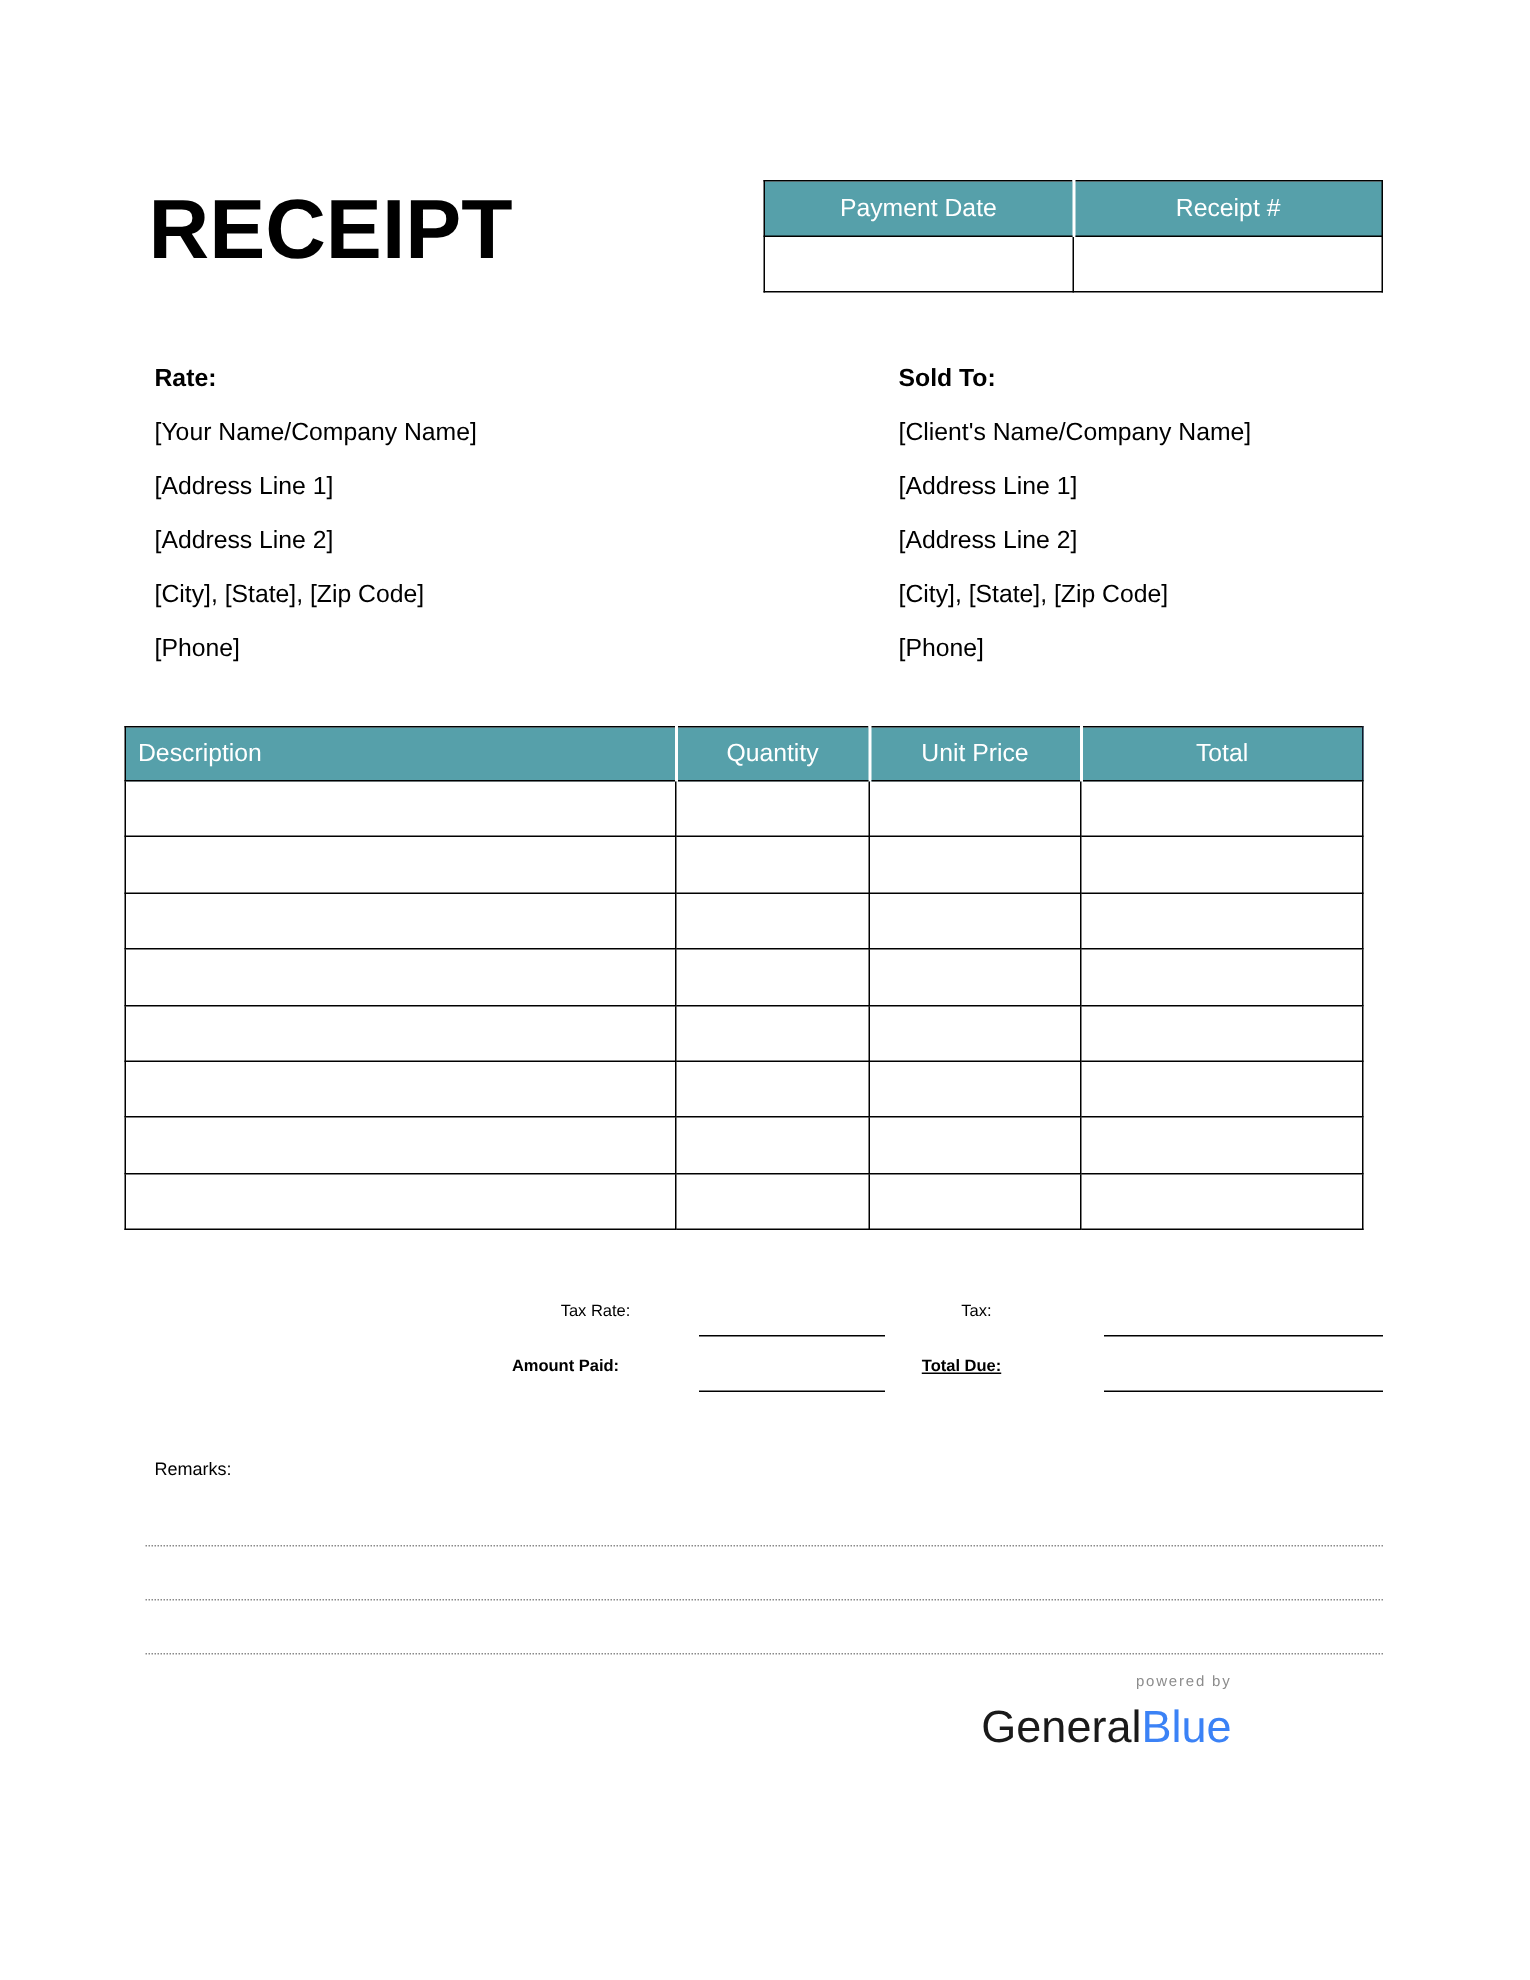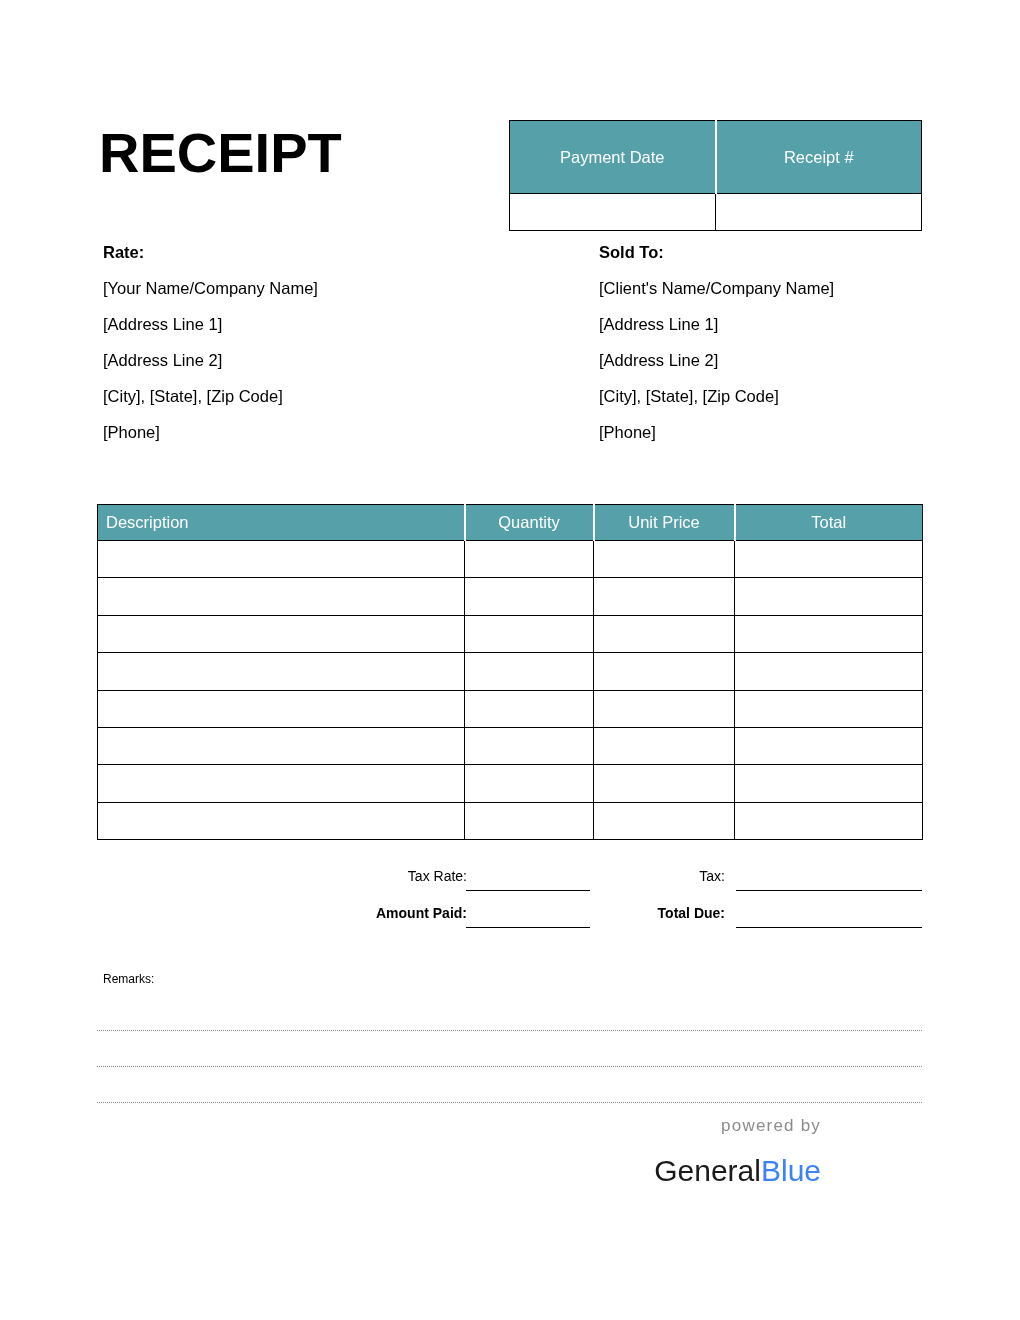--- a/index.html
+++ b/index.html
@@ -47,21 +47,21 @@
   }
   .paydate-table th {
     background: #56a0aa;
     color: #ffffff;
     font-weight: normal;
     font-size: 16.5px;
     height: 36px;
     text-align: center;
     border: 1px solid #000;
     border-bottom: 1px solid #000;
-    padding: 18px;
+    padding: 0;
   }
   .paydate-table th.left-cell { border-right: 2px solid #ffffff; }
   .paydate-table td {
     height: 36px;
     border: 1px solid #000;
     background: #ffffff;
     padding: 0;
   }
 
   
@@ -78,26 +78,25 @@
     white-space: nowrap;
   }
   .party .party-line {
     margin: 0;
     white-space: nowrap;
   }
 
   
   .items-table {
     position: absolute;
-    left: 97px;
+    left: 83px;
     top: 484px;
     width: 825px;
     border-collapse: collapse;
     table-layout: fixed;
-    margin-top: 20px;
   }
   .items-table th {
     background: #56a0aa;
     color: #ffffff;
     font-weight: normal;
     font-size: 16.5px;
     height: 35px;
     padding: 0 8px;
     border: 1px solid #000;
     border-left: 2px solid #ffffff;
@@ -132,23 +131,23 @@
   
   .totals {
     position: absolute;
     left: 97px;
     top: 864px;
     width: 825px;
     height: 66px;
   }
   .tot-label {
     position: absolute;
-    font-size: 14px;
-    white-space: nowrap;
-    text-align: right;
+    font-size: 11px;
+    white-space: nowrap;
+    text-align: center;
   }
   .tot-label.bold { font-weight: bold; }
   .tot-line {
     position: absolute;
     border-bottom: 1.6px solid #000;
     height: 0;
   }
 
   
   .remarks-label {
@@ -172,24 +171,24 @@
 
   
   .footer-logo {
     position: absolute;
     right: 98px;
     top: 1117px;
     text-align: right;
     line-height: 1;
   }
   .powered-by {
-    font-size: 17px;
+    font-size: 10px;
     color: #8c8c8c;
     letter-spacing: 1.2px;
-    margin-bottom: 20px;
+    margin-bottom: 8px;
     display: block;
   }
   .brand {
     font-size: 30px;
     line-height: 34px;
     white-space: nowrap;
     display: block;
   }
   .brand .brand-general { color: #1a1a1a; }
   .brand .brand-blue { color: #3b82f6; }
@@ -304,21 +303,21 @@
   <div class="totals">
     <span class="tot-label" style="left:230px; top:4px; width:140px;">Tax Rate:</span>
     <span class="tot-line" style="left:369px; top:26px; width:124px;"></span>
 
     <span class="tot-label" style="left:480px; top:4px; width:148px;">Tax:</span>
     <span class="tot-line" style="left:639px; top:26px; width:186px;"></span>
 
     <span class="tot-label bold" style="left:190px; top:41px; width:180px;">Amount Paid:</span>
     <span class="tot-line" style="left:369px; top:63px; width:124px;"></span>
 
-    <span class="tot-label bold" style="left:460px; top:41px; width:168px;">Total Due:</span>
+    <span class="tot-label bold" style="left:460px; top:41px; width:168px;text-decoration:underline;">Total Due:</span>
     <span class="tot-line" style="left:639px; top:63px; width:186px;"></span>
   </div>
 
   <div class="remarks-label">Remarks:</div>
   <div class="remark-line l1"></div>
   <div class="remark-line l2"></div>
   <div class="remark-line l3"></div>
 
   <div class="footer-logo">
     <span class="powered-by">powered by</span>

